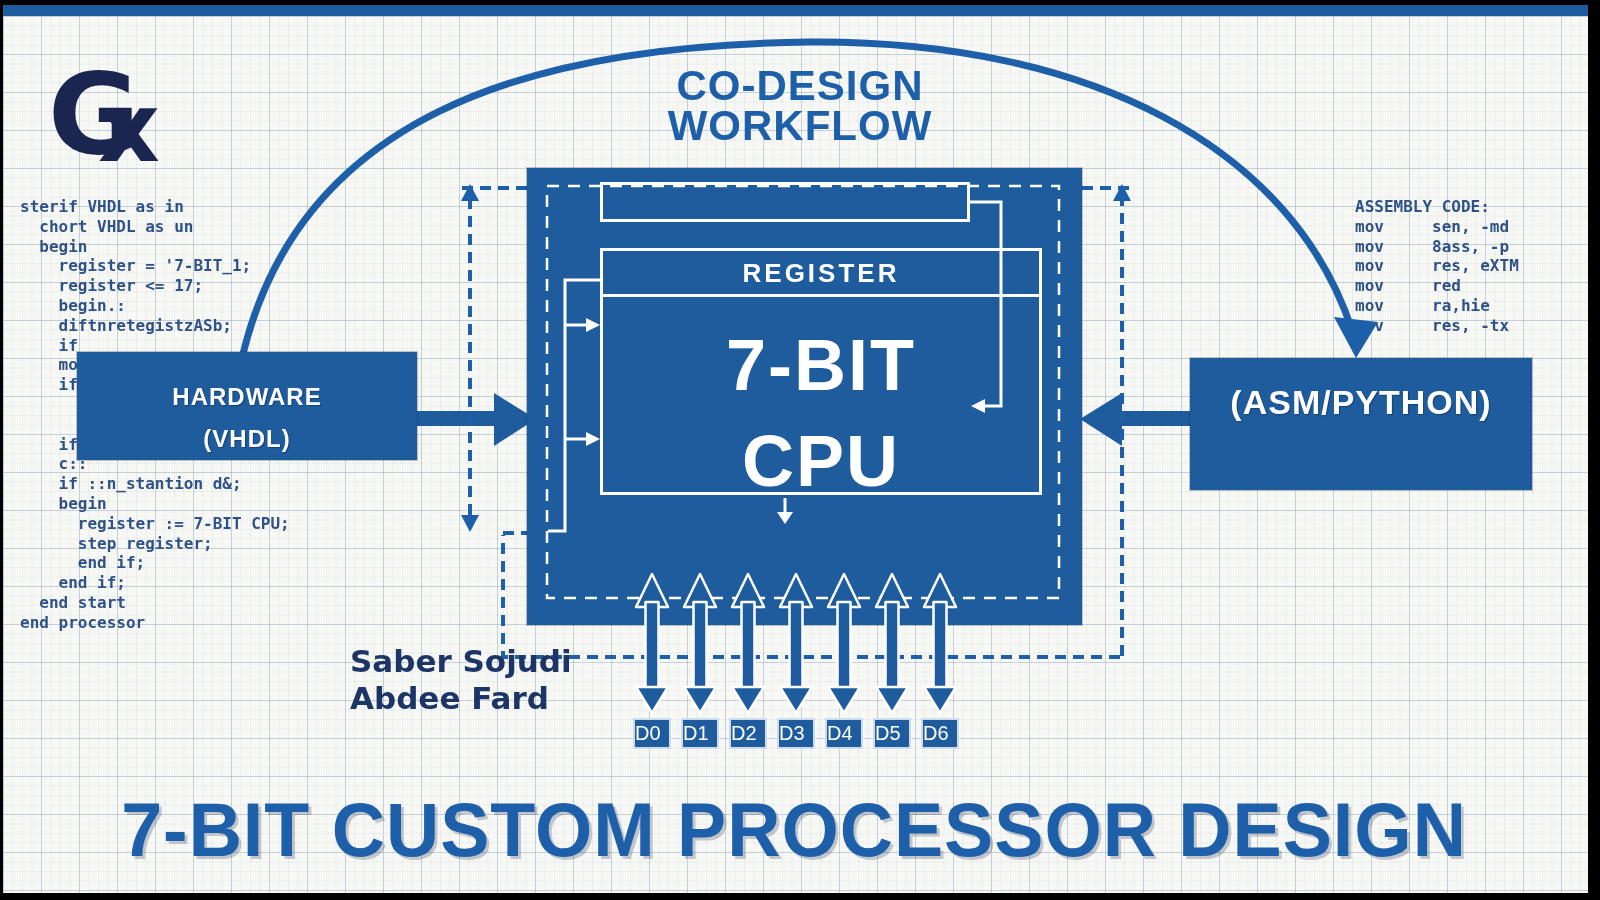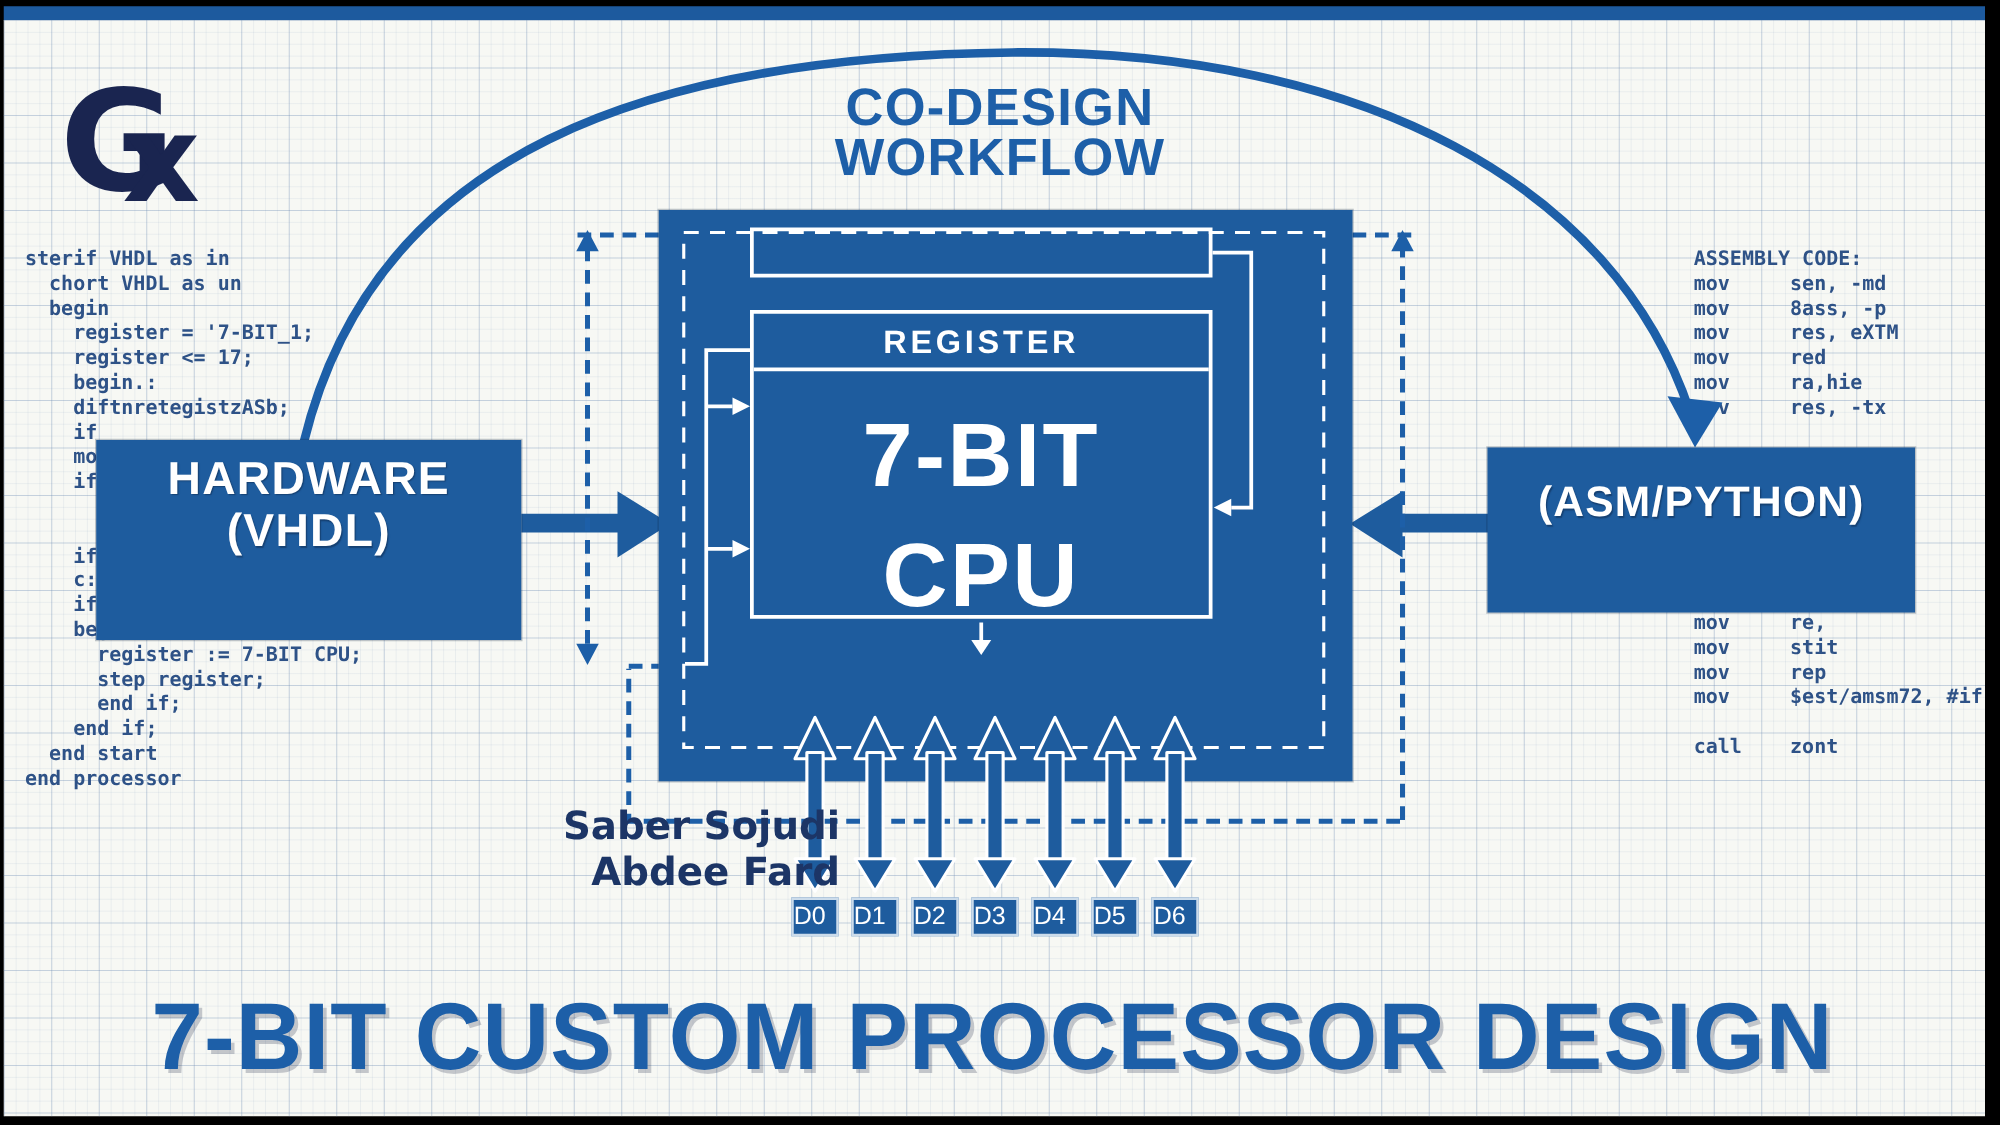--- a/index.html
+++ b/index.html
@@ -25,46 +25,46 @@
   pre.code{position:absolute;margin:0;z-index:1;font-family:"DejaVu Sans Mono",monospace;
     font-weight:bold;font-size:16px;line-height:19.8px;color:var(--code-blue);white-space:pre;}
   #vhdl{left:20px;top:197px;}
   #asm-top{left:1355px;top:197px;}
   #asm-bottom{left:1355px;top:488px;}
   svg.layer{position:absolute;left:0;top:0;z-index:2;}
   svg.layer-over{z-index:4;}
   .bluebox{position:absolute;background:var(--primary-blue);z-index:3;
     box-shadow:0 0 0 1px rgba(10,30,60,.25);color:#fff;text-align:center;}
   .bigbtn{font-weight:bold;letter-spacing:1px;text-shadow:1px 1px 1px rgba(10,25,50,.4);}
-  #hardware-box{left:77px;top:352px;width:340px;height:160px;font-size:37px;line-height:42px;padding-top:10px;}
+  #hardware-box{left:77px;top:352px;width:340px;height:108px;font-size:24px;line-height:42px;padding-top:24px;}
   #software-box{left:1190px;top:358px;width:342px;height:132px;font-size:34px;line-height:40px;padding-top:24px;}
   #cpu-block{left:527px;top:168px;width:555px;height:457px;}
   #cpu-block .inner-svg{position:absolute;left:0;top:0;}
   .cpu-topbar{position:absolute;left:73px;top:14px;width:370px;height:40px;border:3px solid #fff;}
-  .register-box{position:absolute;left:73px;top:80px;width:370px;height:247px;border:3px solid #fff;}
+  .register-box{position:absolute;left:73px;top:80px;width:442px;height:247px;border:3px solid #fff;}
   .register-label{height:46px;line-height:44px;border-bottom:3px solid #fff;font-size:26px;
     font-weight:bold;letter-spacing:3px;color:#fff;}
   .cpu-name{padding-top:20px;font-size:72px;line-height:96px;font-weight:bold;letter-spacing:2px;color:#fff;}
   .databus-box{position:absolute;left:95px;top:353px;width:333px;height:49px;border:3px solid #fff;
     font-size:27px;line-height:44px;font-weight:bold;letter-spacing:2px;color:#fff;}
   .pin{position:absolute;top:718px;width:38px;height:31px;background:var(--primary-blue);z-index:5;
     border:2px solid rgba(235,242,248,.85);color:#fff;font-weight:normal;font-size:20px;
     line-height:27px;text-align:left;}
   .txt{position:absolute;z-index:6;}
   #logo-g{left:48px;top:58px;font-family:"DejaVu Sans",sans-serif;font-weight:bold;font-size:112px;
     line-height:112px;color:var(--navy);}
   #logo-x{left:98px;top:80px;font-family:"DejaVu Sans",sans-serif;font-weight:bold;font-size:96px;
     line-height:96px;color:var(--navy);}
   #logo-name{left:172px;top:72px;font-family:"DejaVu Sans",sans-serif;font-weight:bold;font-size:57px;
     line-height:60px;color:var(--navy);}
   #logo-subtitle{left:176px;top:138px;font-family:"DejaVu Sans",sans-serif;font-weight:bold;
     font-size:22px;color:var(--navy);}
   #codesign{left:560px;top:66px;width:480px;text-align:center;color:var(--accent-blue);
     font-weight:bold;font-size:42px;line-height:40px;letter-spacing:1px;}
-  #credits{left:362px;top:643px;width:310px;text-align:right;color:var(--credits-navy);
+  #credits{left:350px;top:643px;width:310px;text-align:left;color:var(--credits-navy);
     font-family:"DejaVu Sans",sans-serif;font-weight:bold;font-size:31px;line-height:37px;}
   #footer-title{left:0;top:786px;width:1588px;text-align:center;color:var(--accent-blue);
     font-weight:bold;font-size:76px;line-height:88px;letter-spacing:1px;
     transform:scaleX(0.97);text-shadow:3px 3px 0 rgba(15,25,55,.22);}
 </style>
 </head>
 <body>
 
 <div class="stage">
   <div class="stripe"></div>
@@ -92,26 +92,20 @@
     end if;
   end start
 end processor</pre>
   <pre class="code" id="asm-top">ASSEMBLY CODE:
 mov     sen, -md
 mov     8ass, -p
 mov     res, eXTM
 mov     red
 mov     ra,hie
 mov     res, -tx</pre>
-  <pre class="code" id="asm-bottom">mov     re,
-mov     stit
-mov     rep
-mov     $est/amsm72, #if
-
-call    zont</pre>
 
   <svg class="layer" width="1600" height="900" viewBox="0 0 1600 900">
     <path d="M 243 354 C 300 120 520 45 810 42 C 1090 40 1292 148 1352 330" stroke="#1d5fa8" stroke-width="7" fill="none"></path>
     <polygon points="1334,317 1378,322 1356,358" fill="#1d5fa8"></polygon>
     <g fill="#1e5c9e">
       <rect x="417" y="411" width="80" height="15"></rect>
       <polygon points="494,393 494,446 536,419"></polygon>
     </g>
     <g fill="#1e5c9e">
       <rect x="1120" y="411" width="72" height="15"></rect>

